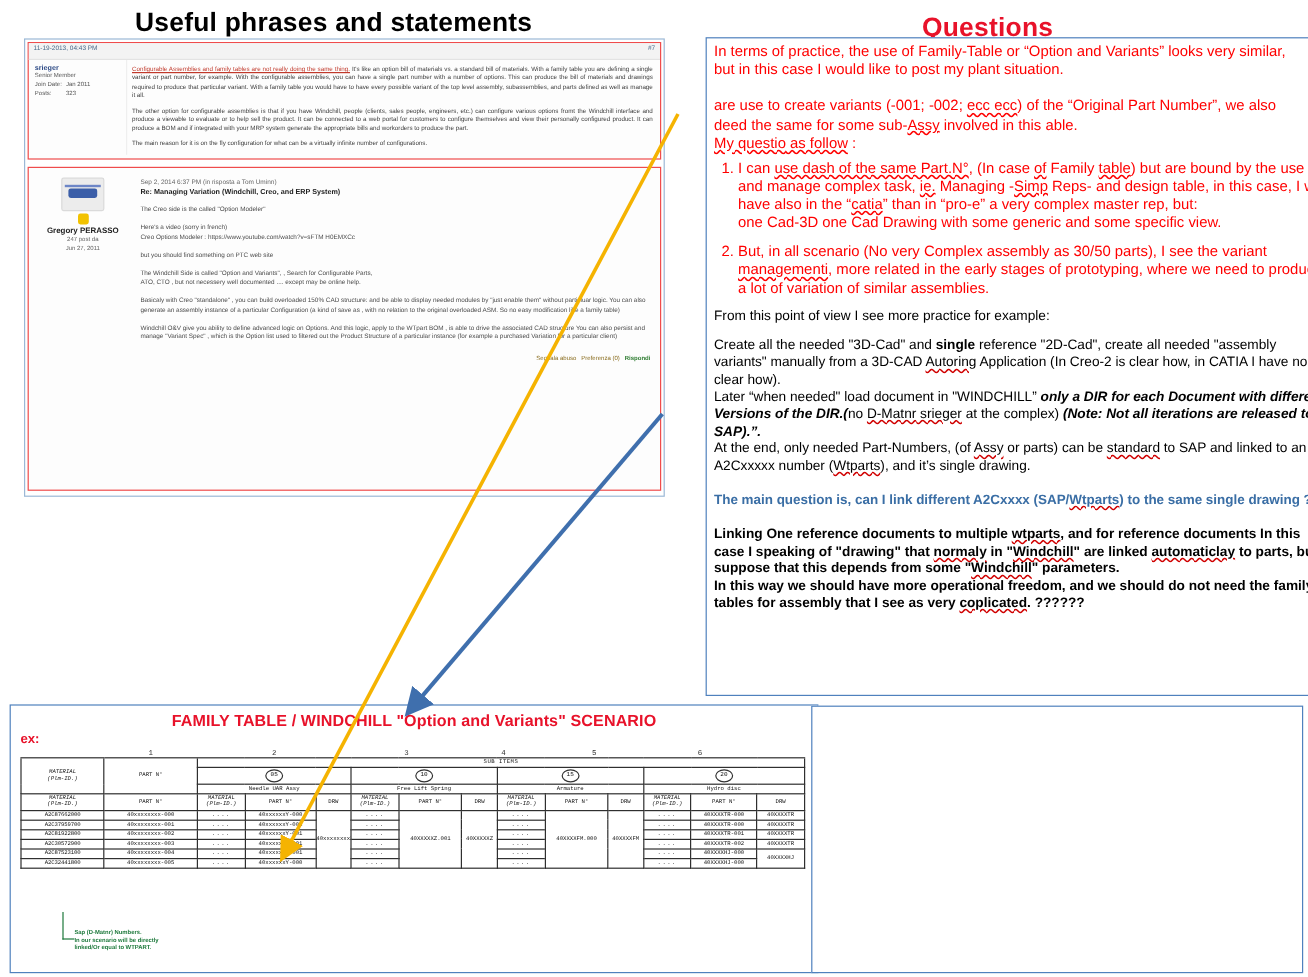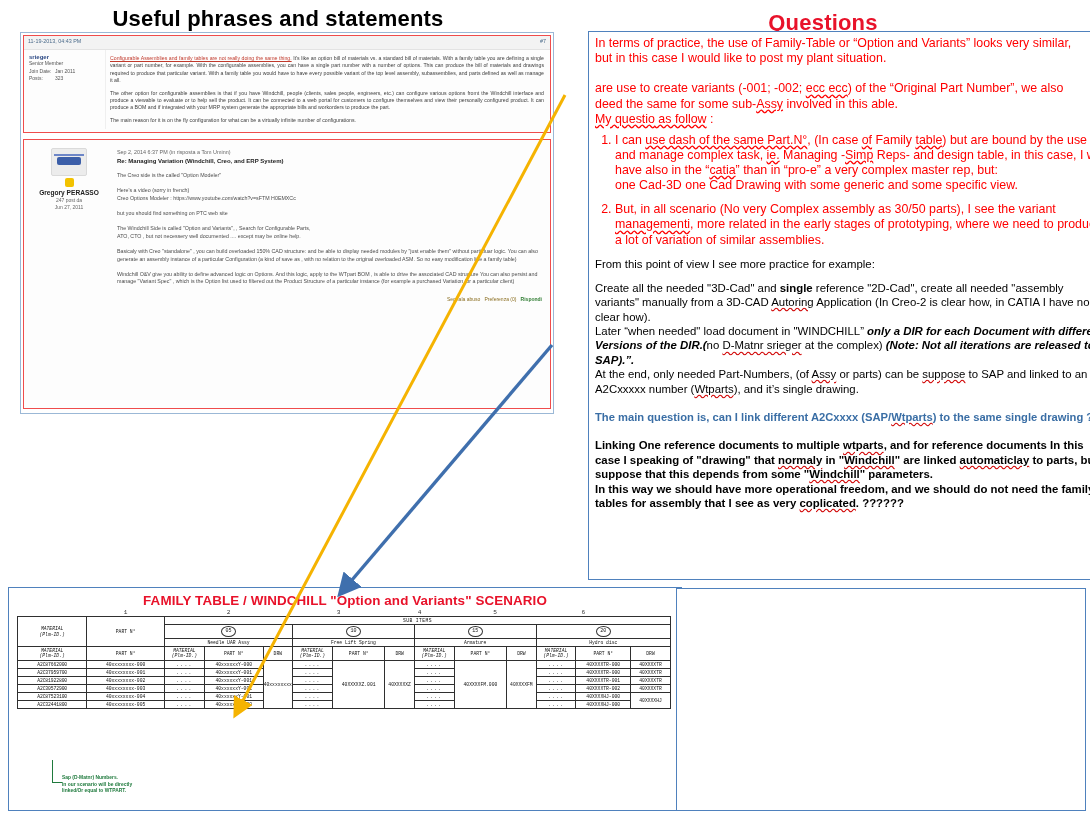--- a/index.html
+++ b/index.html
@@ -239,32 +239,33 @@
 
     <ol class="qlist">
       <li class="q-red"><span>I can </span><span class="sq">use dash of the same Part.N°</span><span>, (In case </span><span class="sq">of</span><span> Family </span><span class="sq">table</span><span>) but are bound by the use and manage complex task, </span><span class="sq">ie.</span><span> Managing -</span><span class="sq">Simp</span><span> Reps- and design table, in this case, I will have also in the “</span><span class="sq">catia</span><span>” than in “pro-e” a very complex master rep, but:</span><br><span class="uline">one Cad-3D one Cad Drawing</span><span> with some generic and some specific view.</span></li>
       <li class="q-red"><span>But, in all scenario (No very Complex assembly as 30/50 parts), I see the variant </span><span class="sq">managementi</span><span>, more related in the early stages of prototyping, where we need to produce a lot of variation of similar assemblies.</span></li>
     </ol>
 
     <p class="q-black">From this point of view I see more practice for example:</p>
     <div class="spacer10"></div>
     <p class="q-black"><span>Create all the needed "3D-Cad" and </span><b>single</b><span> reference "2D-Cad", create all needed "assembly variants" manually from a 3D-CAD </span><span class="sqk">Autoring</span><span> Application (In Creo-2 is clear how, in CATIA I have no clear how).</span></p>
     <p class="q-black"><span>Later “when needed" load document in "WINDCHILL”</span><span class="q-ital"> only a DIR for each  Document with different Versions of the DIR.(</span><span>no </span><span class="sqk">D-Matnr</span><span class="sqk"> srieger</span><span> at the complex)  </span><span class="q-ital">(Note: Not all iterations are released to SAP).”.</span></p>
-    <p class="q-black"><span>At the end, only needed Part-Numbers, (of </span><span class="sqk">Assy</span><span> or parts) can be </span><span class="sqk">suppose</span><span> to SAP and linked to an A2Cxxxxx number (</span><span class="sqk">Wtparts</span><span>),  and it’s single drawing.</span></p>
+    <p class="q-black"><span>At the end, only needed Part-Numbers, (of </span><span class="sqk">Assy</span><span> or parts) can be </span><span class="sqk">standard</span><span> to SAP and linked to an A2Cxxxxx number (</span><span class="sqk">Wtparts</span><span>),  and it’s single drawing.</span></p>
 
     <div class="spacer14"></div>
     <p class="q-blue"><span>The main question is, can I link different A2Cxxxx (SAP/</span><span class="sqk">Wtparts</span><span>) to the same single drawing ?</span></p>
     <div class="spacer14"></div>
 
     <p class="q-black q-bold"><span>Linking One reference documents to multiple </span><span class="sqk">wtparts</span><span>, and for reference documents In this case I speaking of "drawing" that </span><span class="sqk">normaly</span><span> in "</span><span class="sqk">Windchill</span><span>" are linked </span><span class="sqk">automaticlay</span><span> to parts, but I suppose that this depends from some "</span><span class="sqk">Windchill</span><span>" parameters.</span></p>
     <p class="q-black q-bold"><span>In this way we should have more operational freedom, and we should do not need the family tables for assembly that I see as very </span><span class="sqk">coplicated</span><span>. ??????</span></p>
   </div>
 
   <div id="table-panel">
     <div id="ft-title">FAMILY TABLE  /  WINDCHILL "Option and Variants" SCENARIO</div>
+    <div id="ex-label">ex:</div>
 
     <table class="ft">
       <colgroup>
         <col style="width:66px">
           <col style="width:74px">
         <col style="width:38px">
           <col style="width:56px">
           <col style="width:28px">
         <col style="width:38px">
           <col style="width:50px">

